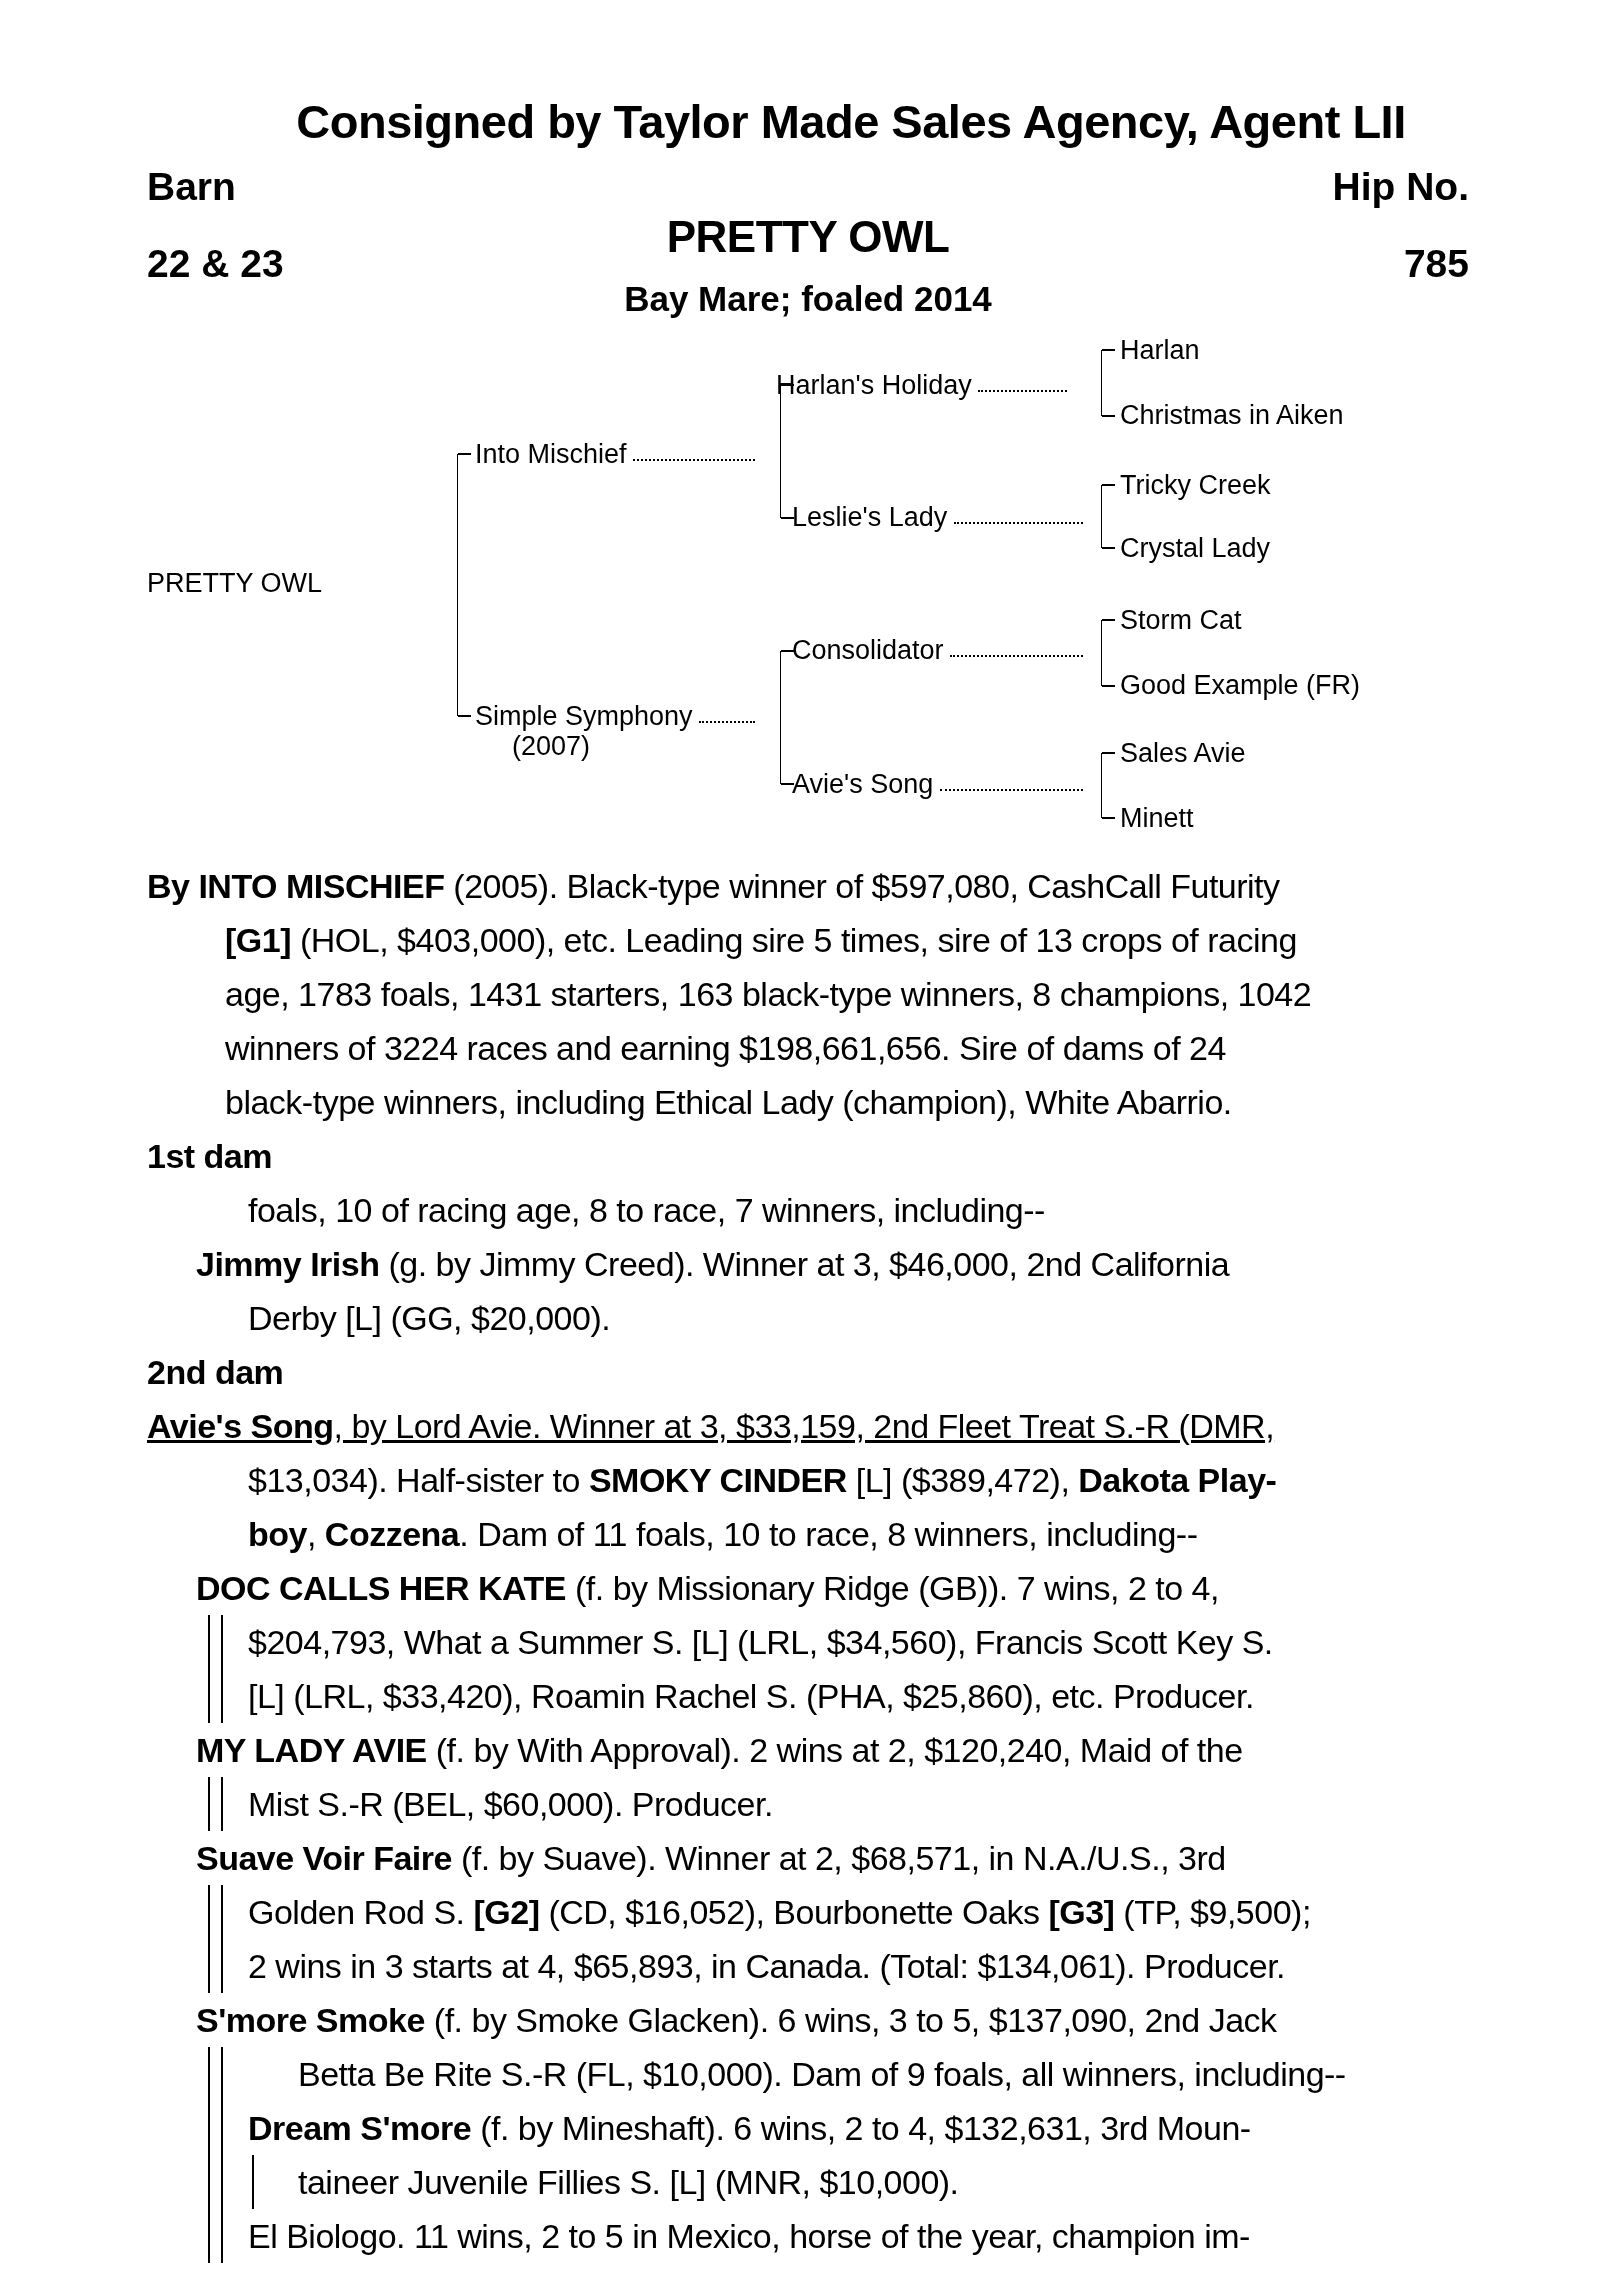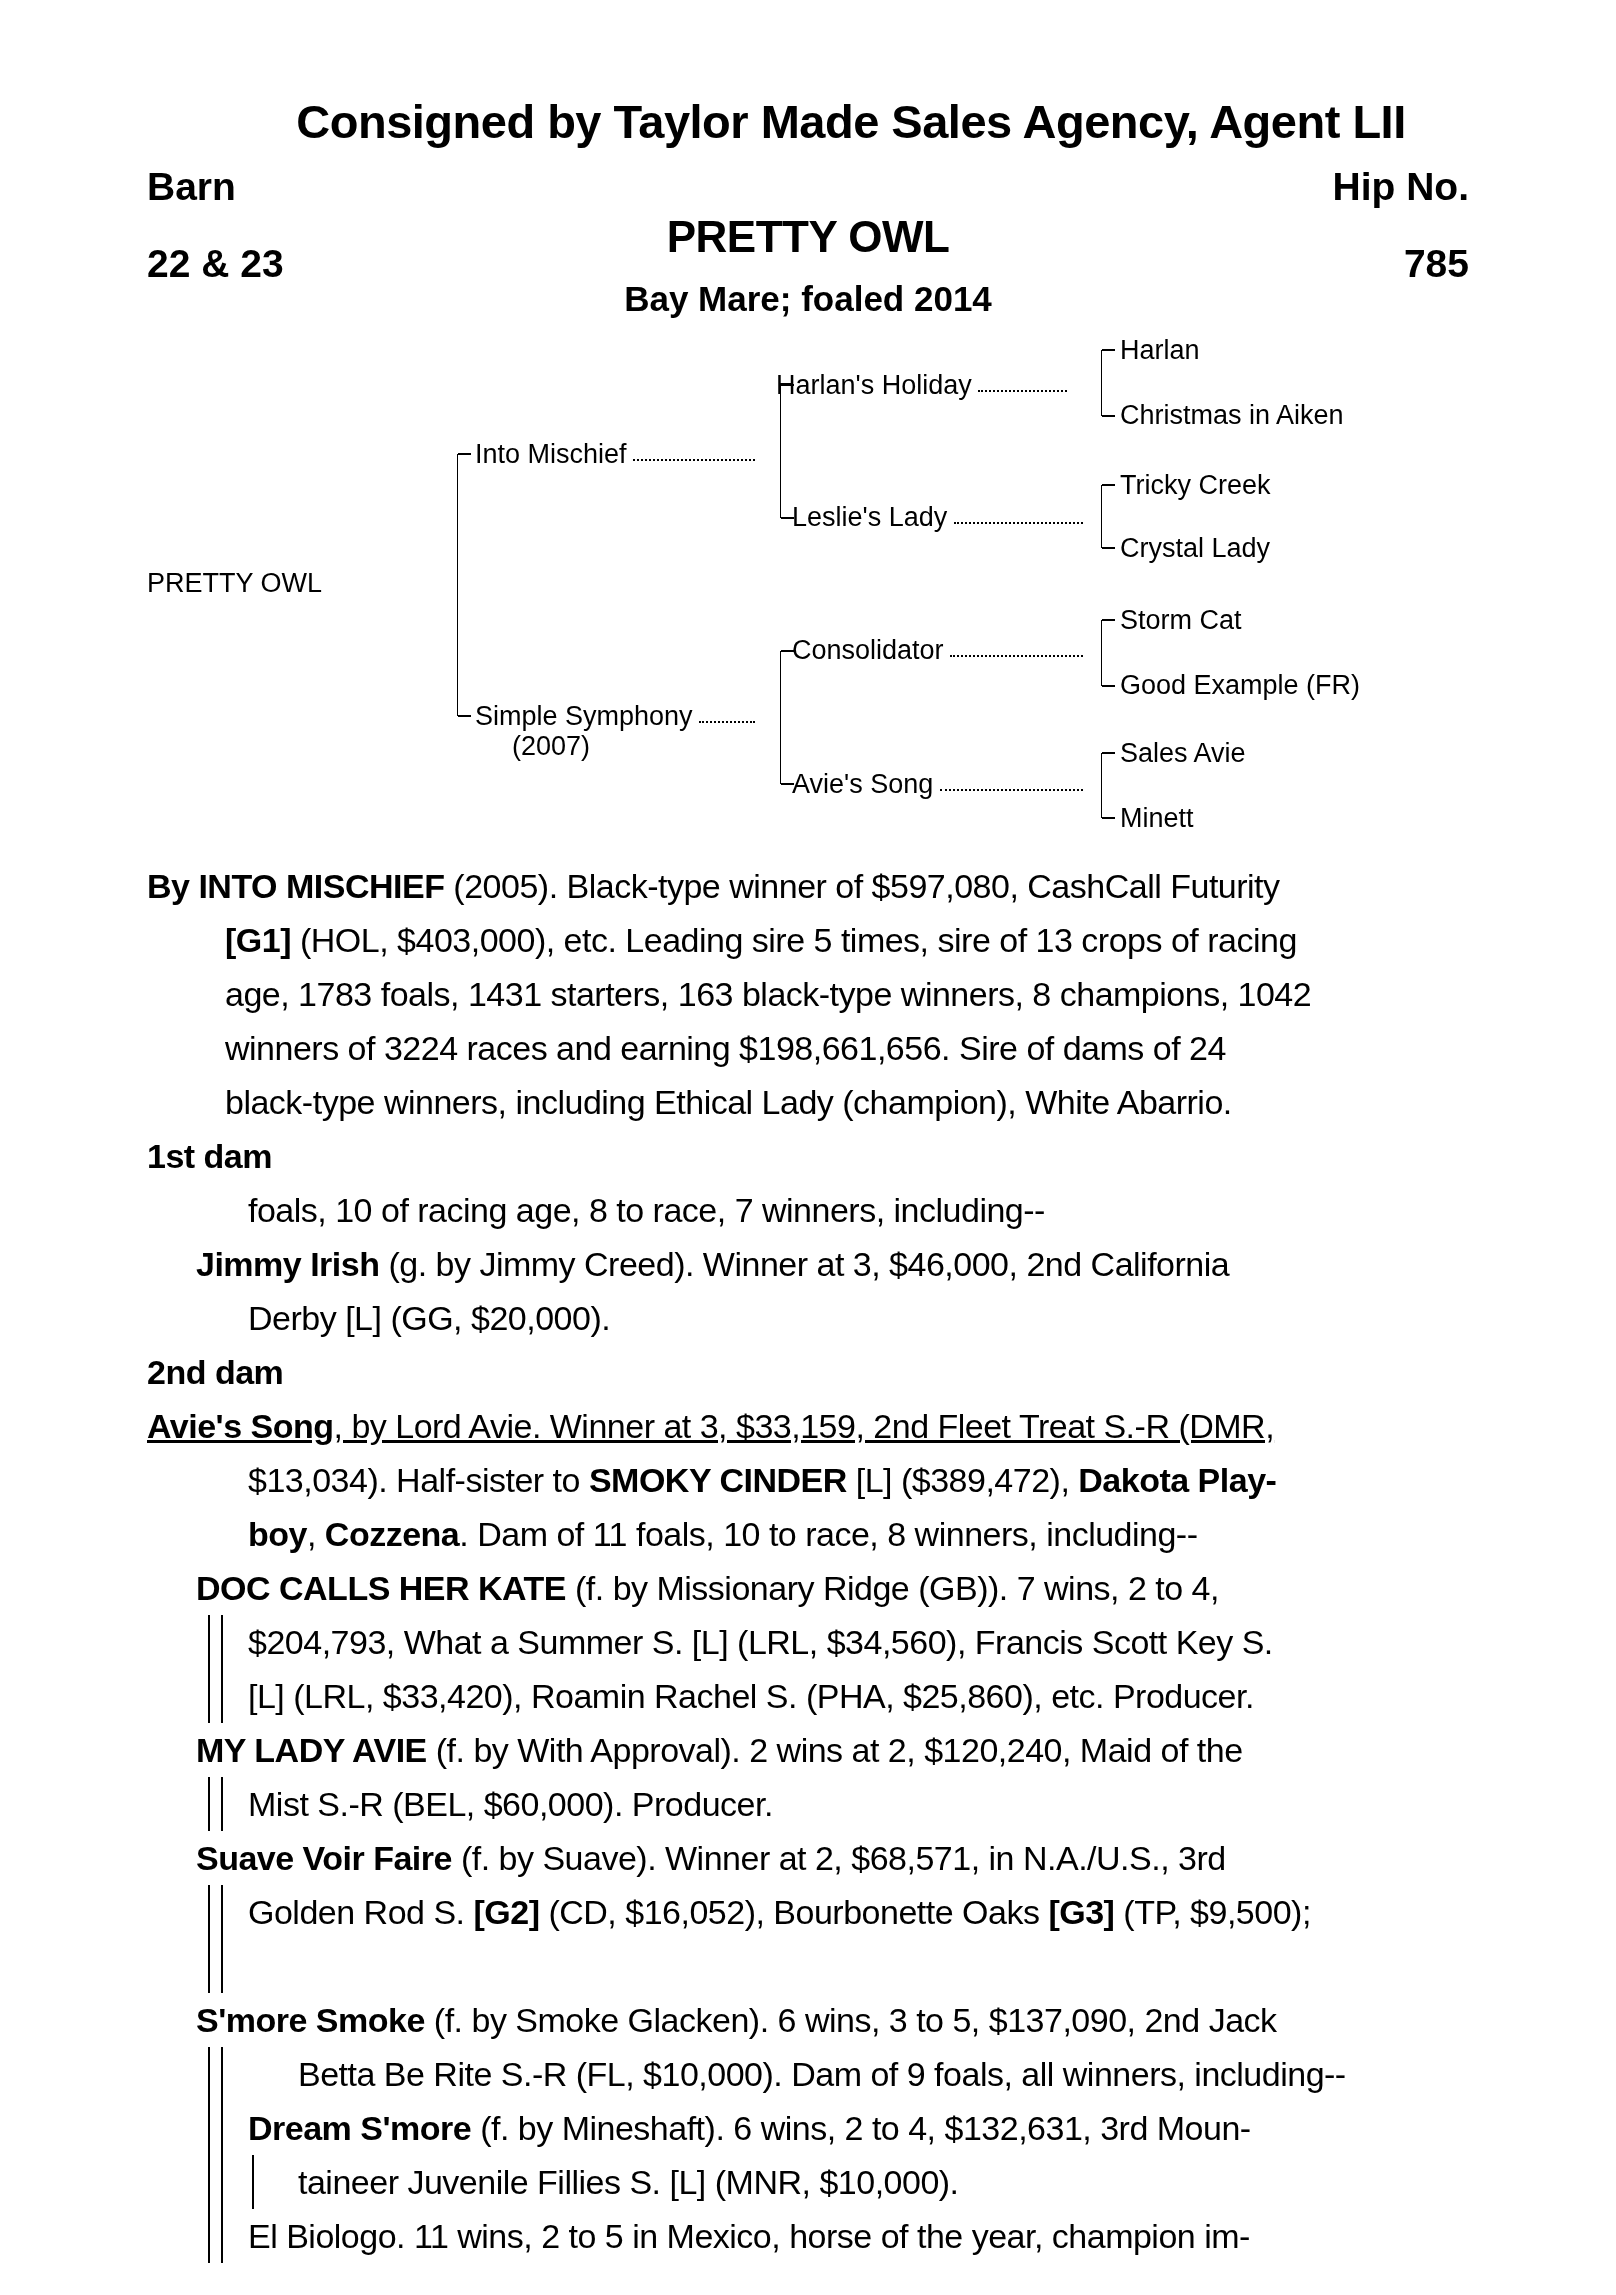--- a/index.html
+++ b/index.html
@@ -106,21 +106,21 @@
       <div class="line" style="padding-left: 0px; text-decoration: underline;"><b>Avie's Song</b><span>, by Lord Avie. Winner at 3, $33,159, 2nd Fleet Treat S.-R (DMR,</span></div>
       <div class="line" style="padding-left: 101px;"><span>$13,034). Half-sister to </span><b>SMOKY CINDER</b><span> [L] ($389,472), </span><b>Dakota Play-</b></div>
       <div class="line" style="padding-left: 101px;"><b>boy</b><span>, </span><b>Cozzena</b><span>. Dam of 11 foals, 10 to race, 8 winners, including--</span></div>
       <div class="line" style="padding-left: 49px;"><b>DOC CALLS HER KATE</b><span> (f. by Missionary Ridge (GB)). 7 wins, 2 to 4,</span></div>
       <div class="line" style="padding-left: 101px;"><span class="vbar" style="left: 61px;"></span><span class="vbar" style="left: 74px;"></span><span>$204,793, What a Summer S. [L] (LRL, $34,560), Francis Scott Key S.</span></div>
       <div class="line" style="padding-left: 101px;"><span class="vbar" style="left: 61px;"></span><span class="vbar" style="left: 74px;"></span><span>[L] (LRL, $33,420), Roamin Rachel S. (PHA, $25,860), etc. Producer.</span></div>
       <div class="line" style="padding-left: 49px;"><b>MY LADY AVIE</b><span> (f. by With Approval). 2 wins at 2, $120,240, Maid of the</span></div>
       <div class="line" style="padding-left: 101px;"><span class="vbar" style="left: 61px;"></span><span class="vbar" style="left: 74px;"></span><span>Mist S.-R (BEL, $60,000). Producer.</span></div>
       <div class="line" style="padding-left: 49px;"><b>Suave Voir Faire</b><span> (f. by Suave). Winner at 2, $68,571, in N.A./U.S., 3rd</span></div>
       <div class="line" style="padding-left: 101px;"><span class="vbar" style="left: 61px;"></span><span class="vbar" style="left: 74px;"></span><span>Golden Rod S. </span><b>[G2]</b><span> (CD, $16,052), Bourbonette Oaks </span><b>[G3]</b><span> (TP, $9,500);</span></div>
-      <div class="line" style="padding-left: 101px;"><span class="vbar" style="left: 61px;"></span><span class="vbar" style="left: 74px;"></span></div>
+      <div class="line" style="padding-left: 101px;"><span class="vbar" style="left: 61px;"></span><span class="vbar" style="left: 74px;"></span><span>2 wins in 3 starts at 4, $65,893, in Canada. (Total: $134,061). Producer.</span></div>
       <div class="line" style="padding-left: 49px;"><b>S'more Smoke</b><span> (f. by Smoke Glacken). 6 wins, 3 to 5, $137,090, 2nd Jack</span></div>
       <div class="line" style="padding-left: 151px;"><span class="vbar" style="left: 61px;"></span><span class="vbar" style="left: 74px;"></span><span>Betta Be Rite S.-R (FL, $10,000). Dam of 9 foals, all winners, including--</span></div>
       <div class="line" style="padding-left: 101px;"><span class="vbar" style="left: 61px;"></span><span class="vbar" style="left: 74px;"></span><b>Dream S'more</b><span> (f. by Mineshaft). 6 wins, 2 to 4, $132,631, 3rd Moun-</span></div>
       <div class="line" style="padding-left: 151px;"><span class="vbar" style="left: 61px;"></span><span class="vbar" style="left: 74px;"></span><span class="vbar" style="left: 105px;"></span><span>taineer Juvenile Fillies S. [L] (MNR, $10,000).</span></div>
       <div class="line" style="padding-left: 101px;"><span class="vbar" style="left: 61px;"></span><span class="vbar" style="left: 74px;"></span><span>El Biologo. 11 wins, 2 to 5 in Mexico, horse of the year, champion im-</span></div>
     </div>
 
 </div>
 
 

